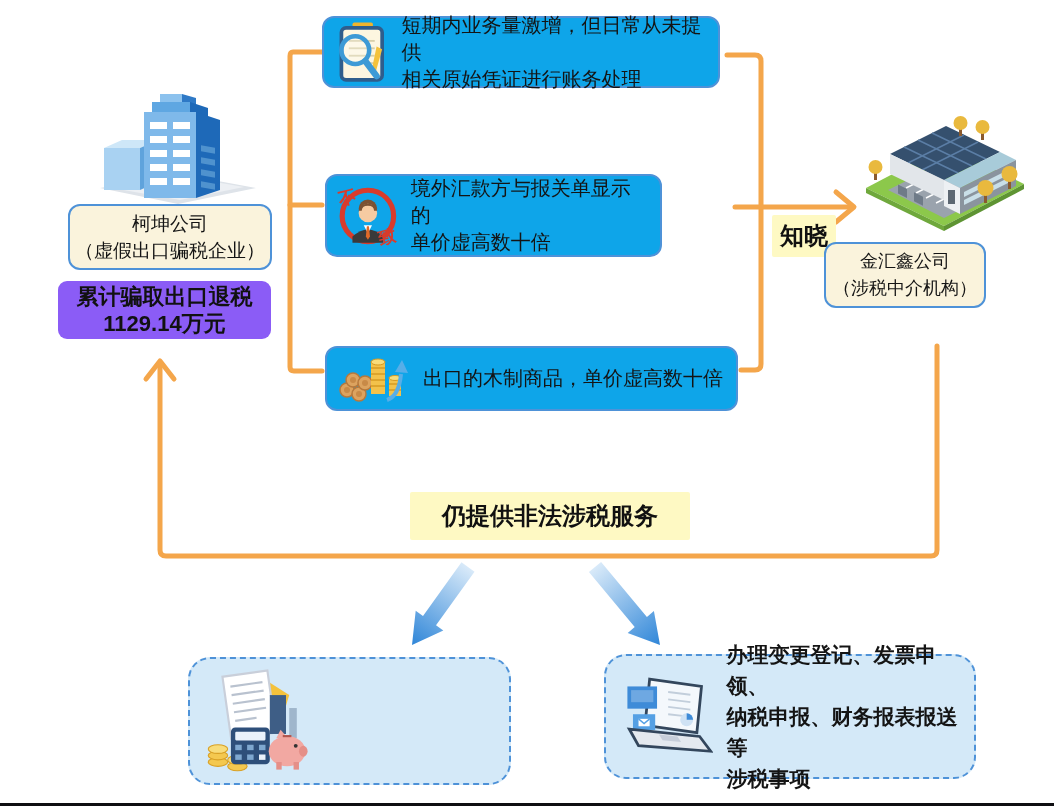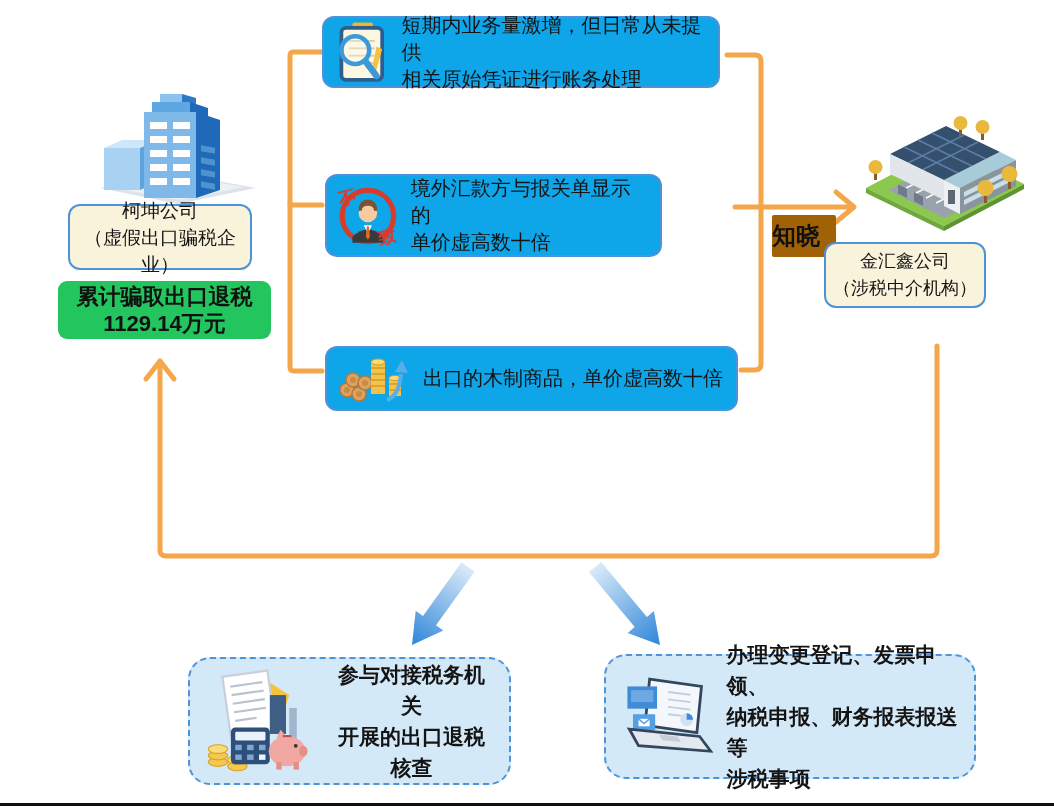--- a/index.html
+++ b/index.html
@@ -14,27 +14,27 @@
     background:#0ea5e9;border:2px solid #4E92D8;border-radius:12px;
     box-sizing:border-box;padding:4px 10px;
   }
   .evbox .txt{font-size:20px;line-height:27px;white-space:pre-line;color:#141414;}
   .namebox{
     position:absolute;background:#FAF3DC;border:2px solid #4E92D8;border-radius:12px;
     box-sizing:border-box;display:flex;align-items:center;justify-content:center;
     text-align:center;font-size:19px;line-height:27px;white-space:pre-line;color:#141414;
   }
   .hl-orange{
-    position:absolute;background:#22c55e;border-radius:9px;
+    position:absolute;background:#8b5cf6;border-radius:9px;
     display:flex;align-items:center;justify-content:center;text-align:center;
     font-weight:bold;font-size:22px;line-height:27px;white-space:pre-line;color:#111;
   }
   .hl-pink{
-    position:absolute;background:#a16207;
-    display:flex;align-items:center;
+    position:absolute;background:#fef9c3;
+    display:flex;align-items:center;justify-content:center;
     font-weight:bold;font-size:24px;color:#111;border-radius:2px;
   }
   .bluebox{
     position:absolute;background:#D4E9F8;border:2px dashed #4E92D8;border-radius:22px;
     box-sizing:border-box;display:flex;align-items:center;gap:14px;padding:8px 14px;
   }
   .bluebox .txt{font-weight:bold;font-size:21px;line-height:31px;white-space:pre-line;color:#141414;}
   .bottom-line{position:absolute;left:0;top:803px;width:1054px;height:3px;background:#0e0e12;}
 </style>
 </head>
@@ -155,21 +155,21 @@
         <circle cx="100.5" cy="13" r="7" fill="#E9B93E"></circle>
       <rect x="121" y="22" width="3" height="8" fill="#8A5A2E"></rect>
         <circle cx="122.5" cy="17" r="7" fill="#E9B93E"></circle>
       <rect x="148" y="70" width="3" height="9" fill="#8A5A2E"></rect>
         <circle cx="149.5" cy="64" r="8" fill="#E9B93E"></circle>
       <rect x="124" y="84" width="3" height="9" fill="#8A5A2E"></rect>
         <circle cx="125.5" cy="78" r="8" fill="#E9B93E"></circle>
     </g>
   </svg>
 
-  <div class="namebox" style="left:68px;top:204px;width:184px;height:66px;">
+  <div class="namebox" style="left:68px;top:204px;width:204px;height:66px;">
     <span>柯坤公司
 （虚假出口骗税企业）</span>
   </div>
 
   <div class="hl-orange" style="left:58px;top:281px;width:213px;height:58px;">
     <span>累计骗取出口退税
 1129.14万元</span>
   </div>
 
   <div class="evbox" style="left:322px;top:16px;width:398px;height:72px;">
@@ -242,20 +242,23 @@
 
   <div class="hl-pink" style="left:772px;top:215px;width:64px;height:42px;">
     <span>知晓</span>
   </div>
 
   <div class="namebox" style="left:824px;top:242px;width:162px;height:66px;font-size:18px;">
     <span>金汇鑫公司
 （涉税中介机构）</span>
   </div>
 
+  <div class="hl-pink" style="left:410px;top:492px;width:280px;height:48px;">
+    <span>仍提供非法涉税服务</span>
+  </div>
 
   <div class="bluebox" style="left:188px;top:657px;width:323px;height:128px;">
     <svg width="110" height="108" viewBox="0 0 100 100">
       <polygon points="50,8 78,26 70,52 42,36" fill="#F4C23C"></polygon>
       <g transform="rotate(-8 40 35)">
         <rect x="20" y="6" width="42" height="58" fill="#FFFFFF" stroke="#C9CFDA" stroke-width="2"></rect>
         <g stroke="#B9C2CF" stroke-width="2">
           <line x1="26" y1="16" x2="56" y2="16"></line>
             <line x1="26" y1="24" x2="56" y2="24"></line>
           <line x1="26" y1="32" x2="56" y2="32"></line>
@@ -285,22 +288,20 @@
       <g>
         <ellipse cx="76" cy="78" rx="17" ry="14" fill="#F2A8A2"></ellipse>
         <polygon points="66,66 70,58 76,65" fill="#F2A8A2"></polygon>
         <rect x="66" y="88" width="5" height="7" fill="#E58F88"></rect>
         <rect x="82" y="88" width="5" height="7" fill="#E58F88"></rect>
         <ellipse cx="91" cy="78" rx="4" ry="5" fill="#E58F88"></ellipse>
         <circle cx="84" cy="73" r="1.8" fill="#333333"></circle>
         <line x1="72" y1="64" x2="80" y2="64" stroke="#B2564E" stroke-width="2"></line>
       </g>
     </svg>
-    <div class="txt" style="text-align:center;flex:1;">参与对接税务机关
-开展的出口退税核查</div>
   </div>
 
   <div class="bluebox" style="left:604px;top:654px;width:372px;height:125px;">
     <svg width="100" height="96" viewBox="0 0 100 90">
       <polygon points="32,4 88,12 83,62 27,54" fill="#F4F8FC" stroke="#33465C" stroke-width="3"></polygon>
       <g stroke="#C2CEDB" stroke-width="2">
         <line x1="52" y1="18" x2="76" y2="21"></line>
           <line x1="52" y1="26" x2="76" y2="29"></line>
         <line x1="52" y1="34" x2="76" y2="37"></line>
           <line x1="52" y1="42" x2="70" y2="44"></line>

